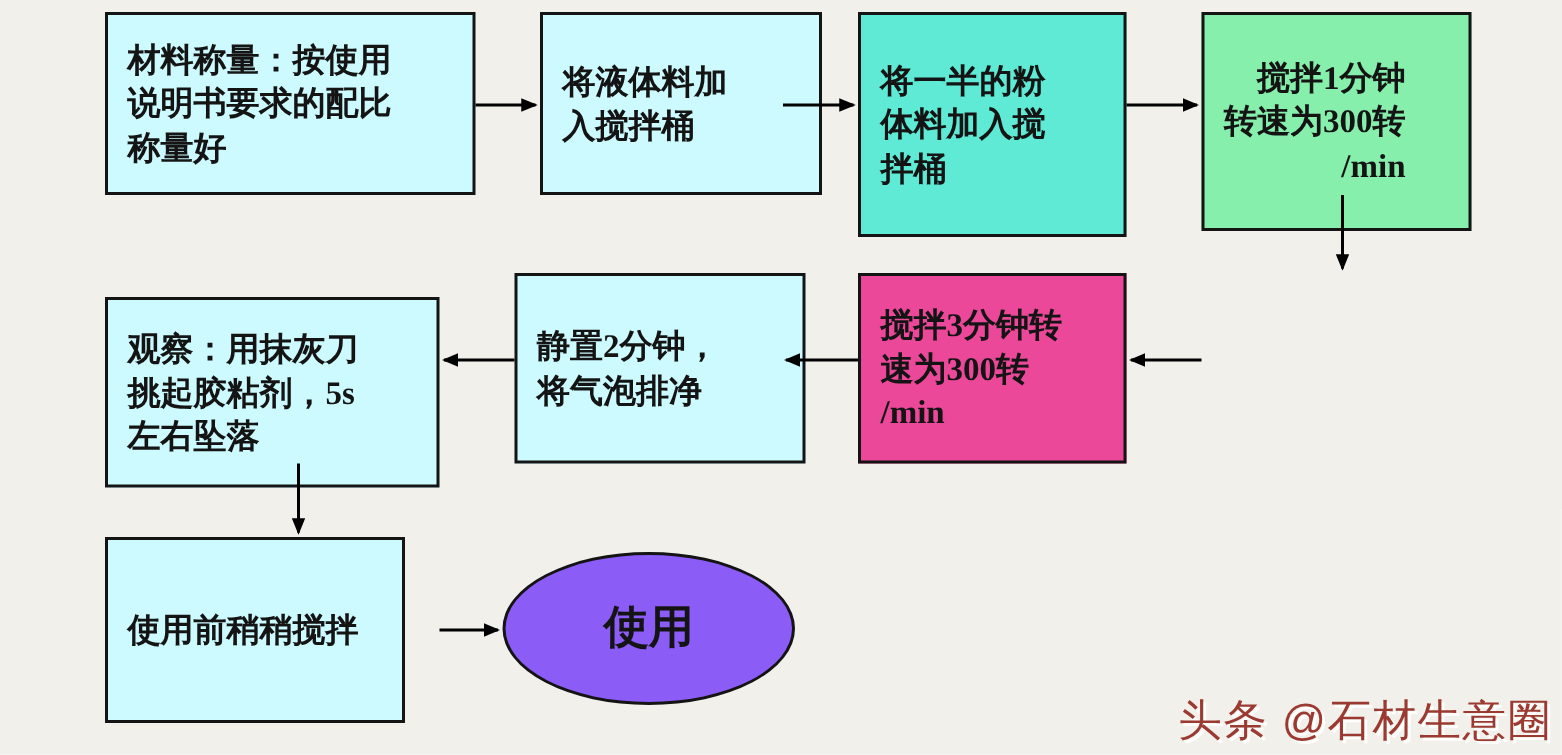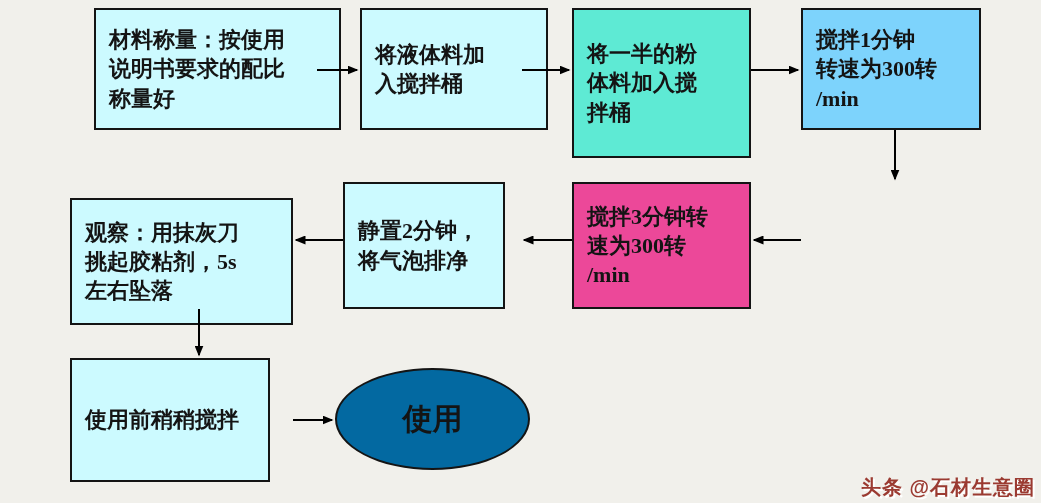--- a/index.html
+++ b/index.html
@@ -42,62 +42,62 @@
   .arrows {
     position: absolute;
     left: 0;
     top: 0;
     pointer-events: none;
   }
   .watermark {
     position: absolute;
     right: 6px;
     bottom: 2px;
-    font-size: 20px;
-    font-weight: bold;
+    font-size: 29px;
+    font-weight: normal;
     letter-spacing: 1px;
     font-family: "Liberation Sans", "DejaVu Sans", sans-serif;
     text-shadow: 2px 2px 0 rgba(255,255,255,0.95);
   }
 </style>
 </head>
 <body>
 
 <div class="canvas" style="background:#f1f0eb;">
 
-  <div class="node rect" style="left:70px; top:8px; width:247px; height:122px; background:#ccfaff;margin-left:24px;">材料称量：按使用
+  <div class="node rect" style="left:70px; top:8px; width:247px; height:122px; background:#ccfaff;">材料称量：按使用
 说明书要求的配比
 称量好</div>
 
   <div class="node rect" style="left:360px; top:8px; width:188px; height:122px; background:#ccfaff;">将液体料加
 入搅拌桶</div>
 
   <div class="node rect" style="left:572px; top:8px; width:179px; height:150px; background:#5eead4;">将一半的粉
 体料加入搅
 拌桶</div>
 
-  <div class="node rect" style="left:801px; top:8px; width:180px; height:122px; background:#7dd3fc;">搅拌1分钟
+  <div class="node rect" style="left:801px; top:8px; width:180px; height:146px; background:#86efac;text-align:right;">搅拌1分钟
 转速为300转
 /min</div>
 
 
   <div class="node rect" style="left:572px; top:182px; width:179px; height:127px; background:#ec4899;">搅拌3分钟转
 速为300转
 /min</div>
 
-  <div class="node rect" style="left:343px; top:182px; width:162px; height:127px; background:#ccfaff;">静置2分钟，
+  <div class="node rect" style="left:343px; top:182px; width:194px; height:127px; background:#ccfaff;">静置2分钟，
 将气泡排净</div>
 
   <div class="node rect" style="left:70px; top:182px; width:223px; height:127px; background:#ccfaff;margin-top:16px;">观察：用抹灰刀
 挑起胶粘剂，5s
 左右坠落</div>
 
   <div class="node rect" style="left:70px; top:358px; width:200px; height:124px; background:#ccfaff;">使用前稍稍搅拌</div>
 
-  <div class="node ellipse" style="left:335px; top:368px; width:195px; height:102px; background:#0369a1;">使用</div>
+  <div class="node ellipse" style="left:335px; top:368px; width:195px; height:102px; background:#8b5cf6;">使用</div>
 
   <svg class="arrows" width="1041" height="503" viewBox="0 0 1041 503" xmlns="http://www.w3.org/2000/svg">
     <defs>
       <marker id="ah" markerWidth="11" markerHeight="9" refX="9.5" refY="4.5" orient="auto" markerUnits="userSpaceOnUse">
         <path d="M0,0 L11,4.5 L0,9 z" fill="#000"></path>
       </marker>
     </defs>
 
     <line x1="317" y1="70" x2="357" y2="70" stroke="#000" stroke-width="2" marker-end="url(#ah)"></line>
     <line x1="522" y1="70" x2="569" y2="70" stroke="#000" stroke-width="2" marker-end="url(#ah)"></line>

